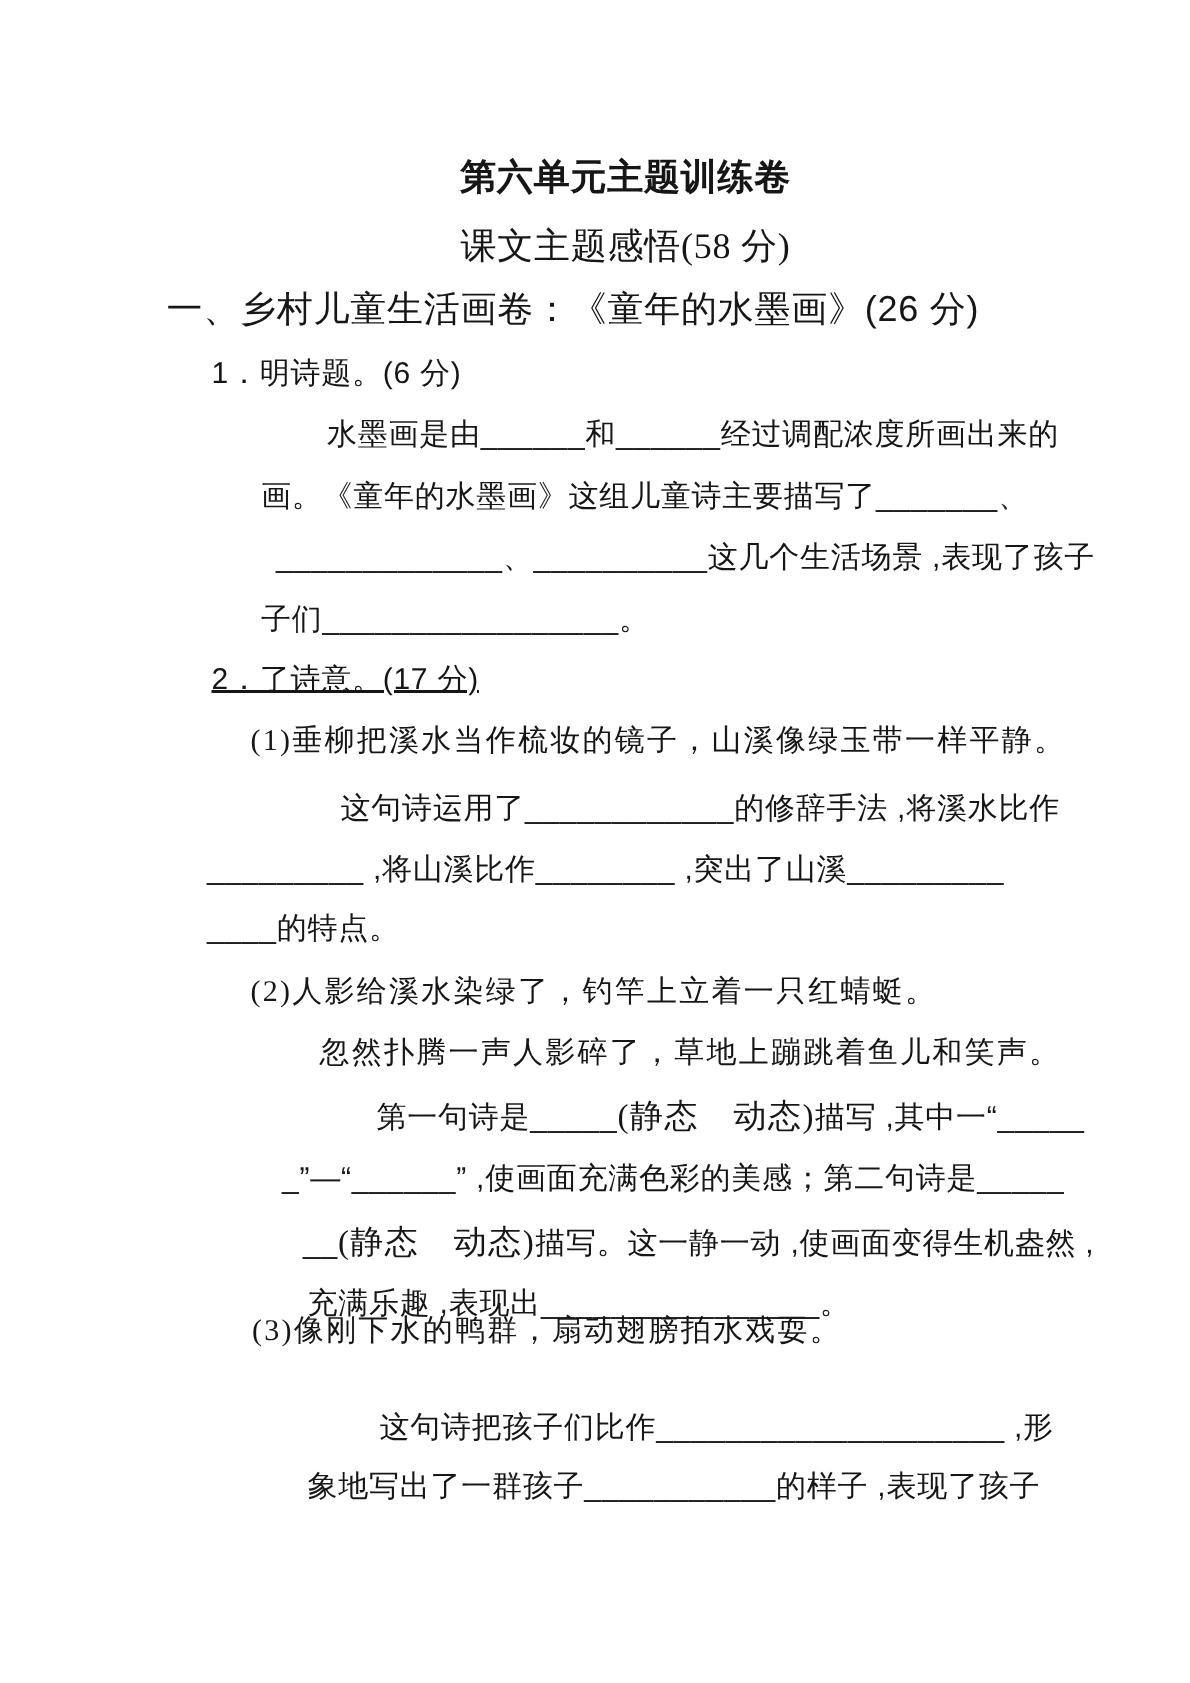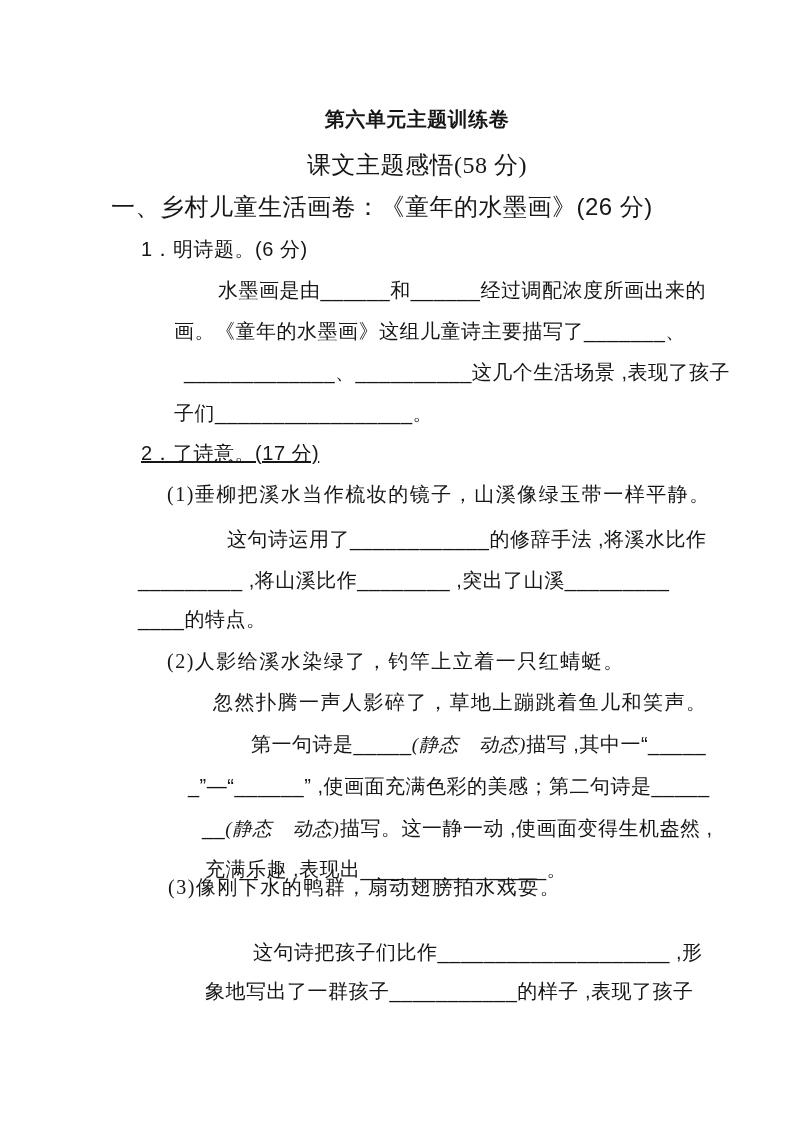--- a/index.html
+++ b/index.html
@@ -14,22 +14,22 @@
   .page{position:absolute;inset:0;background:#fff;}
   .line{
     position:absolute;
     white-space:nowrap;
     font-size:20px;
     line-height:26px;
     letter-spacing:0.5px;
   }
   .hei{font-family:"Liberation Sans","DejaVu Sans",sans-serif;}
   .kai{font-family:"Liberation Serif","DejaVu Serif",serif;letter-spacing:1.5px;}
-  .kai-inline{font-family:"Liberation Serif","DejaVu Serif",serif;letter-spacing:1px;font-size:19px;font-style:italic;}
-  .title{font-weight:700;font-size:20px;transform:translateX(-50%);}
+  .kai-inline{font-family:"Liberation Serif","DejaVu Serif",serif;letter-spacing:1px;font-size:22px;}
+  .title{font-weight:700;font-size:24px;transform:translateX(-50%);}
   .subtitle{font-family:"Liberation Serif","DejaVu Serif",serif;font-size:24px;transform:translateX(-50%);}
   .section{font-size:24px;}
 </style>
 </head>
 <body>
 
 <div class="page">
 
   <div class="line hei title" style="left:417px;top:106px;">第六单元主题训练卷</div>
   <div class="line subtitle" style="left:417px;top:152px;">课文主题感悟(58 分)</div>

